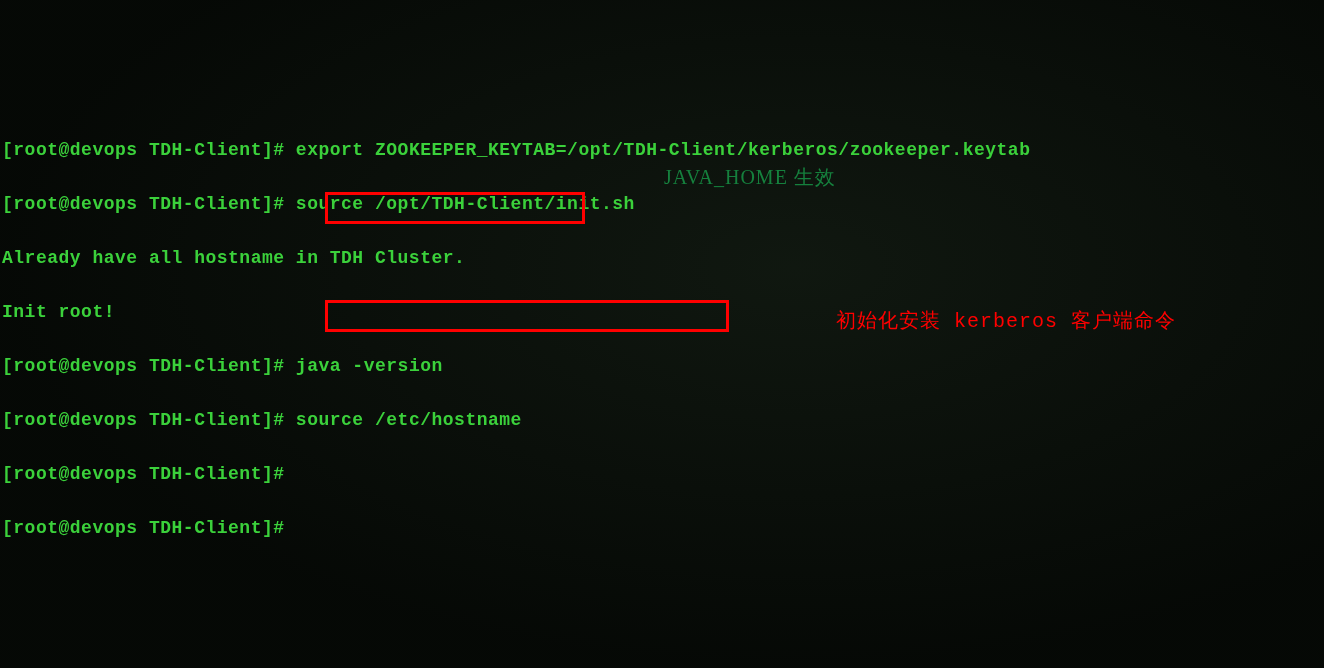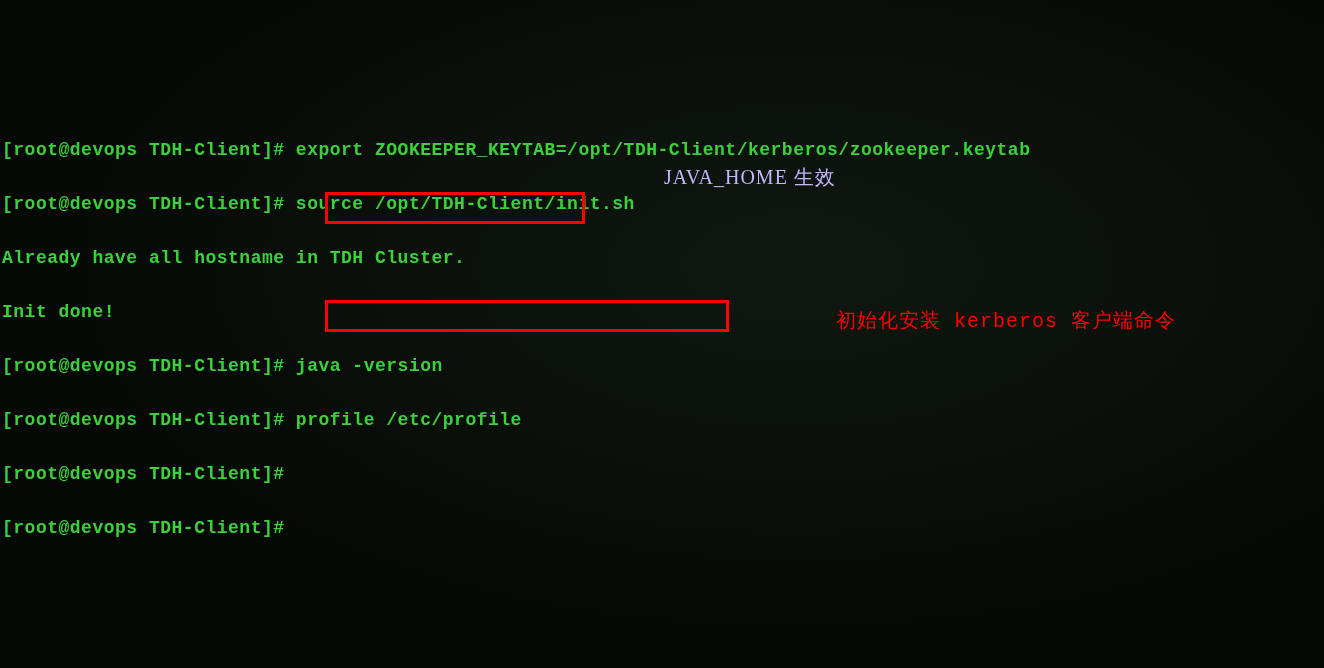--- a/index.html
+++ b/index.html
@@ -33,21 +33,21 @@
       position: absolute;
       border: 3px solid #ff0000;
       left: 325px;
       top: 300px;
       width: 404px;
       height: 32px;
       pointer-events: none;
     }
     .annotation1 {
       position: absolute;
-      color: #c4b5fd;
+      color: #15803d;
       font-family: 'SimSun', 'Songti SC', serif;
       font-size: 20px;
       font-weight: normal;
       left: 664px;
       top: 164px;
       letter-spacing: 1px;
     }
     .annotation2 {
       position: absolute;
       color: #ff0000;
@@ -61,23 +61,23 @@
   </style>
 </head>
 <body>
 
 
 
 <div class="terminal">
 <span class="line"><span>[root@devops TDH-Client]# </span><span>export ZOOKEEPER_KEYTAB=/opt/TDH-Client/kerberos/zookeeper.keytab</span></span>
 <span class="line"><span>[root@devops TDH-Client]# </span><span>source /opt/TDH-Client/init.sh</span></span>
 <span class="line">Already have all hostname in TDH Cluster.</span>
-<span class="line">Init done!</span>
+<span class="line">Init root!</span>
 <span class="line"><span>[root@devops TDH-Client]# </span><span>java -version</span></span>
-<span class="line"><span>[root@devops TDH-Client]# </span><span>profile /etc/profile</span></span>
+<span class="line"><span>[root@devops TDH-Client]# </span><span>source /etc/hostname</span></span>
 <span class="line"><span>[root@devops TDH-Client]# </span><span></span></span>
 <span class="line"><span>[root@devops TDH-Client]# </span><span></span></span>
 
 
 
 
 
 
 
 

